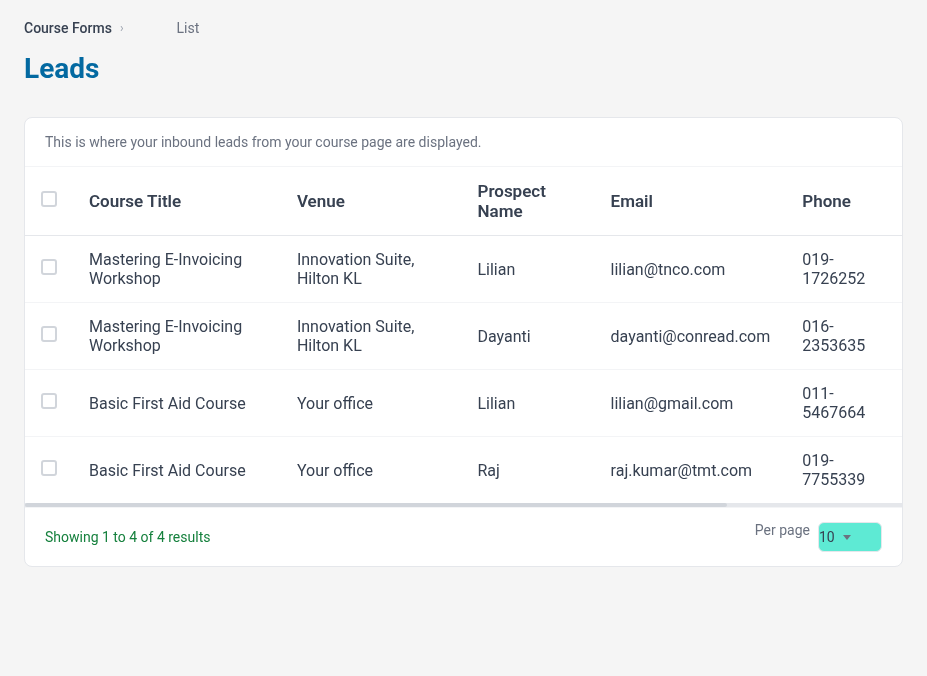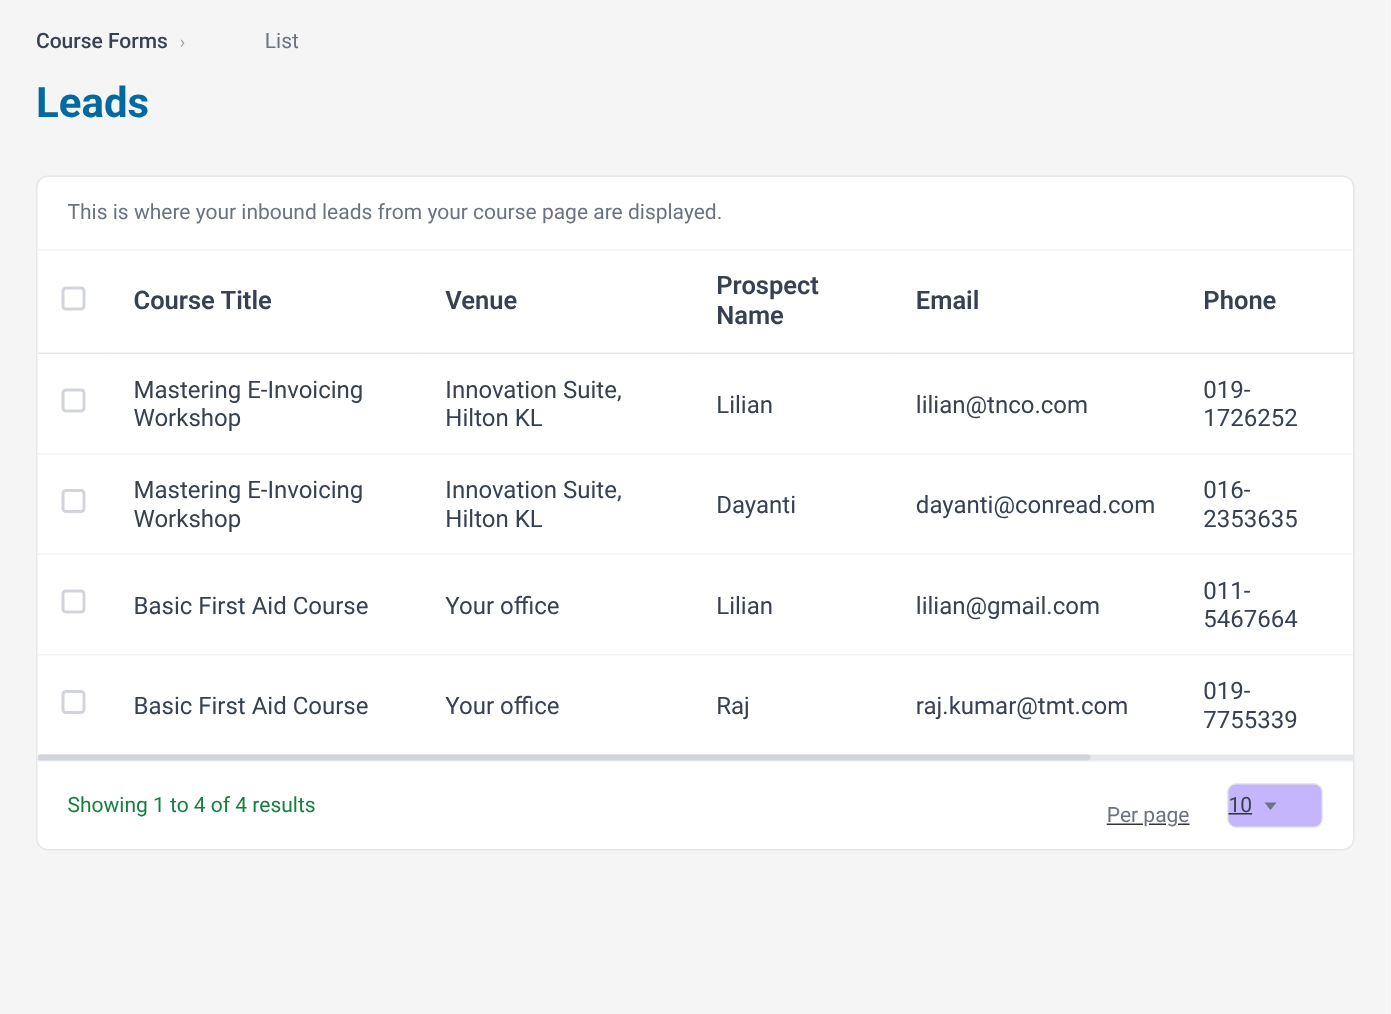--- a/index.html
+++ b/index.html
@@ -143,40 +143,39 @@
       border-top: 1px solid #f3f4f6;
     }
 
     .showing-text {
       color: #15803d;
       font-size: 14px;
     }
 
     .per-page-container {
       display: flex;
-      align-items: flex-end;
-      gap: 25px;
-      text-decoration: underline;
+      align-items: flex-start;
+      gap: 8px;
     }
 
     .per-page-label {
       color: #6b7280;
       font-size: 14px;
     }
 
     .per-page-select {
       display: flex;
       align-items: center;
       gap: 4px;
       border: 1px solid #e5e7eb;
       border-radius: 6px;
       padding: 6px 0;
       font-size: 14px;
       color: #374151;
-      background: #c4b5fd;
+      background: #5eead4;
       cursor: pointer;
       min-width: 64px;
     }
 
     .chevron-down {
       display: inline-block;
       width: 0;
       height: 0;
       border-left: 4px solid transparent;
       border-right: 4px solid transparent;

